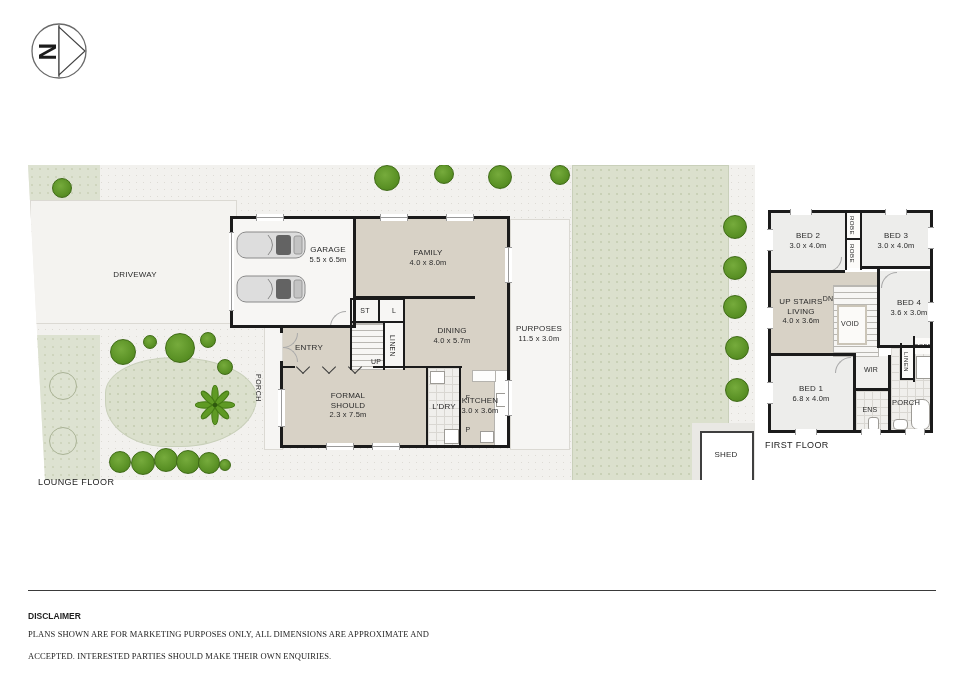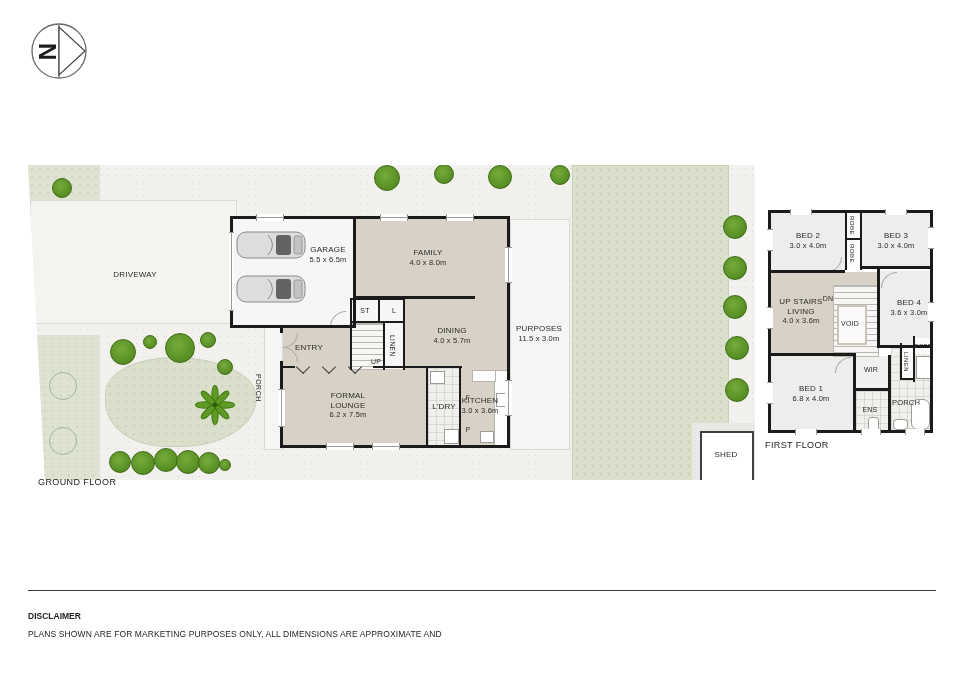--- a/index.html
+++ b/index.html
@@ -42,21 +42,21 @@
   .floorlab{position:absolute;font-size:9px;letter-spacing:.4px;color:#222;}
   .tree{position:absolute;border-radius:50%;
         background:radial-gradient(circle at 42% 38%, #76ab3c, #5a9125 62%, #497a1c);
         border:1px solid #3f6b17;box-sizing:border-box;}
   .tree-outline{position:absolute;border-radius:50%;border:1px solid #a9b295;background:transparent;}
   .chev{position:absolute;width:9px;height:9px;border-right:1.5px solid #3a3a3a;border-bottom:1.5px solid #3a3a3a;transform:rotate(45deg);}
   .voidbox{position:absolute;background:#fbfaf8;border:2px solid #cbc5b8;}
   #title{position:absolute;left:28px;top:558px;font-size:21px;font-weight:bold;color:#1e1e1e;letter-spacing:.2px;}
   #rule{position:absolute;left:28px;top:590px;width:908px;height:1px;background:#3a3a3a;}
   #disc-h{position:absolute;left:28px;top:611px;font-size:8.5px;font-weight:bold;color:#1e1e1e;}
-  .disc-line{position:absolute;left:28px;font-size:8.5px;color:#1e1e1e;letter-spacing:.1px;}
+  .disc-line{position:absolute;left:28px;font-size:8.5px;color:#1e1e1e;letter-spacing:.1px;font-family:Liberation Serif, serif;}
 </style>
 </head>
 <body>
 
 <div id="canvas">
 
   <svg class="abs" style="left:30px;top:22px;" width="58" height="58" viewBox="0 0 58 58">
     <circle cx="29" cy="29" r="27" fill="none" stroke="#6a6a6a" stroke-width="1.3"></circle>
     <line x1="29" y1="3" x2="29" y2="55" stroke="#555" stroke-width="1.2"></line>
     <polygon points="29,5 29,53 55,29" fill="#ffffff" stroke="#444" stroke-width="1.2"></polygon>
@@ -138,22 +138,22 @@
         <div class="dims">4.0 x 8.0m</div>
       </div>
     <div class="rlabel" style="left:424px;top:170px;">
       <div>DINING</div>
         <div class="dims">4.0 x 5.7m</div>
       </div>
     <div class="rlabel" style="left:281px;top:183px;">
         <div>ENTRY</div>
       </div>
     <div class="rlabel wrap w56" style="left:320px;top:240px;">
-      <div>FORMAL LOUNGE</div>
-        <div class="dims">6.2 x 7.5m</div>
+      <div>FORMAL SHOULD</div>
+        <div class="dims">2.3 x 7.5m</div>
       </div>
     <div class="rlabel" style="left:416px;top:242px;">
         <div>L'DRY</div>
       </div>
     <div class="rlabel wrap w56" style="left:452px;top:240px;">
       <div>KITCHEN</div>
         <div class="dims">3.0 x 3.6m</div>
       </div>
     <div class="slab" style="left:337px;top:145px;">ST</div>
     <div class="slab" style="left:366px;top:145px;">L</div>
@@ -304,19 +304,20 @@
       <div class="win-h" style="left: 30px; top: 222px; width: 20px; height: 6px;"></div>
       <div class="win-h" style="left: 96px; top: 222px; width: 18px; height: 6px;"></div>
       <div class="win-h" style="left: 140px; top: 222px; width: 18px; height: 6px;"></div>
       <div class="win-v" style="left: 2px; top: 22px; width: 6px; height: 20px;"></div>
       <div class="win-v" style="left: 2px; top: 100px; width: 6px; height: 20px;"></div>
       <div class="win-v" style="left: 2px; top: 175px; width: 6px; height: 20px;"></div>
       <div class="win-v" style="left: 163px; top: 20px; width: 6px; height: 20px;"></div>
       <div class="win-v" style="left: 163px; top: 95px; width: 6px; height: 18px;"></div>
     </div>
 
-  <div class="floorlab" style="left:38px;top:477px;">GROUND FLOOR</div>
+  <div class="floorlab" style="left:38px;top:477px;">LOUNGE FLOOR</div>
   <div class="floorlab" style="left:765px;top:440px;">FIRST FLOOR</div>
 
   <div id="rule"></div>
   <div id="disc-h">DISCLAIMER</div>
   <div class="disc-line" style="top:629px;">PLANS SHOWN ARE FOR MARKETING PURPOSES ONLY, ALL DIMENSIONS ARE APPROXIMATE AND</div>
+  <div class="disc-line" style="top:651px;">ACCEPTED. INTERESTED PARTIES SHOULD MAKE THEIR OWN ENQUIRIES.</div>
 </div>
 
 </body></html>

